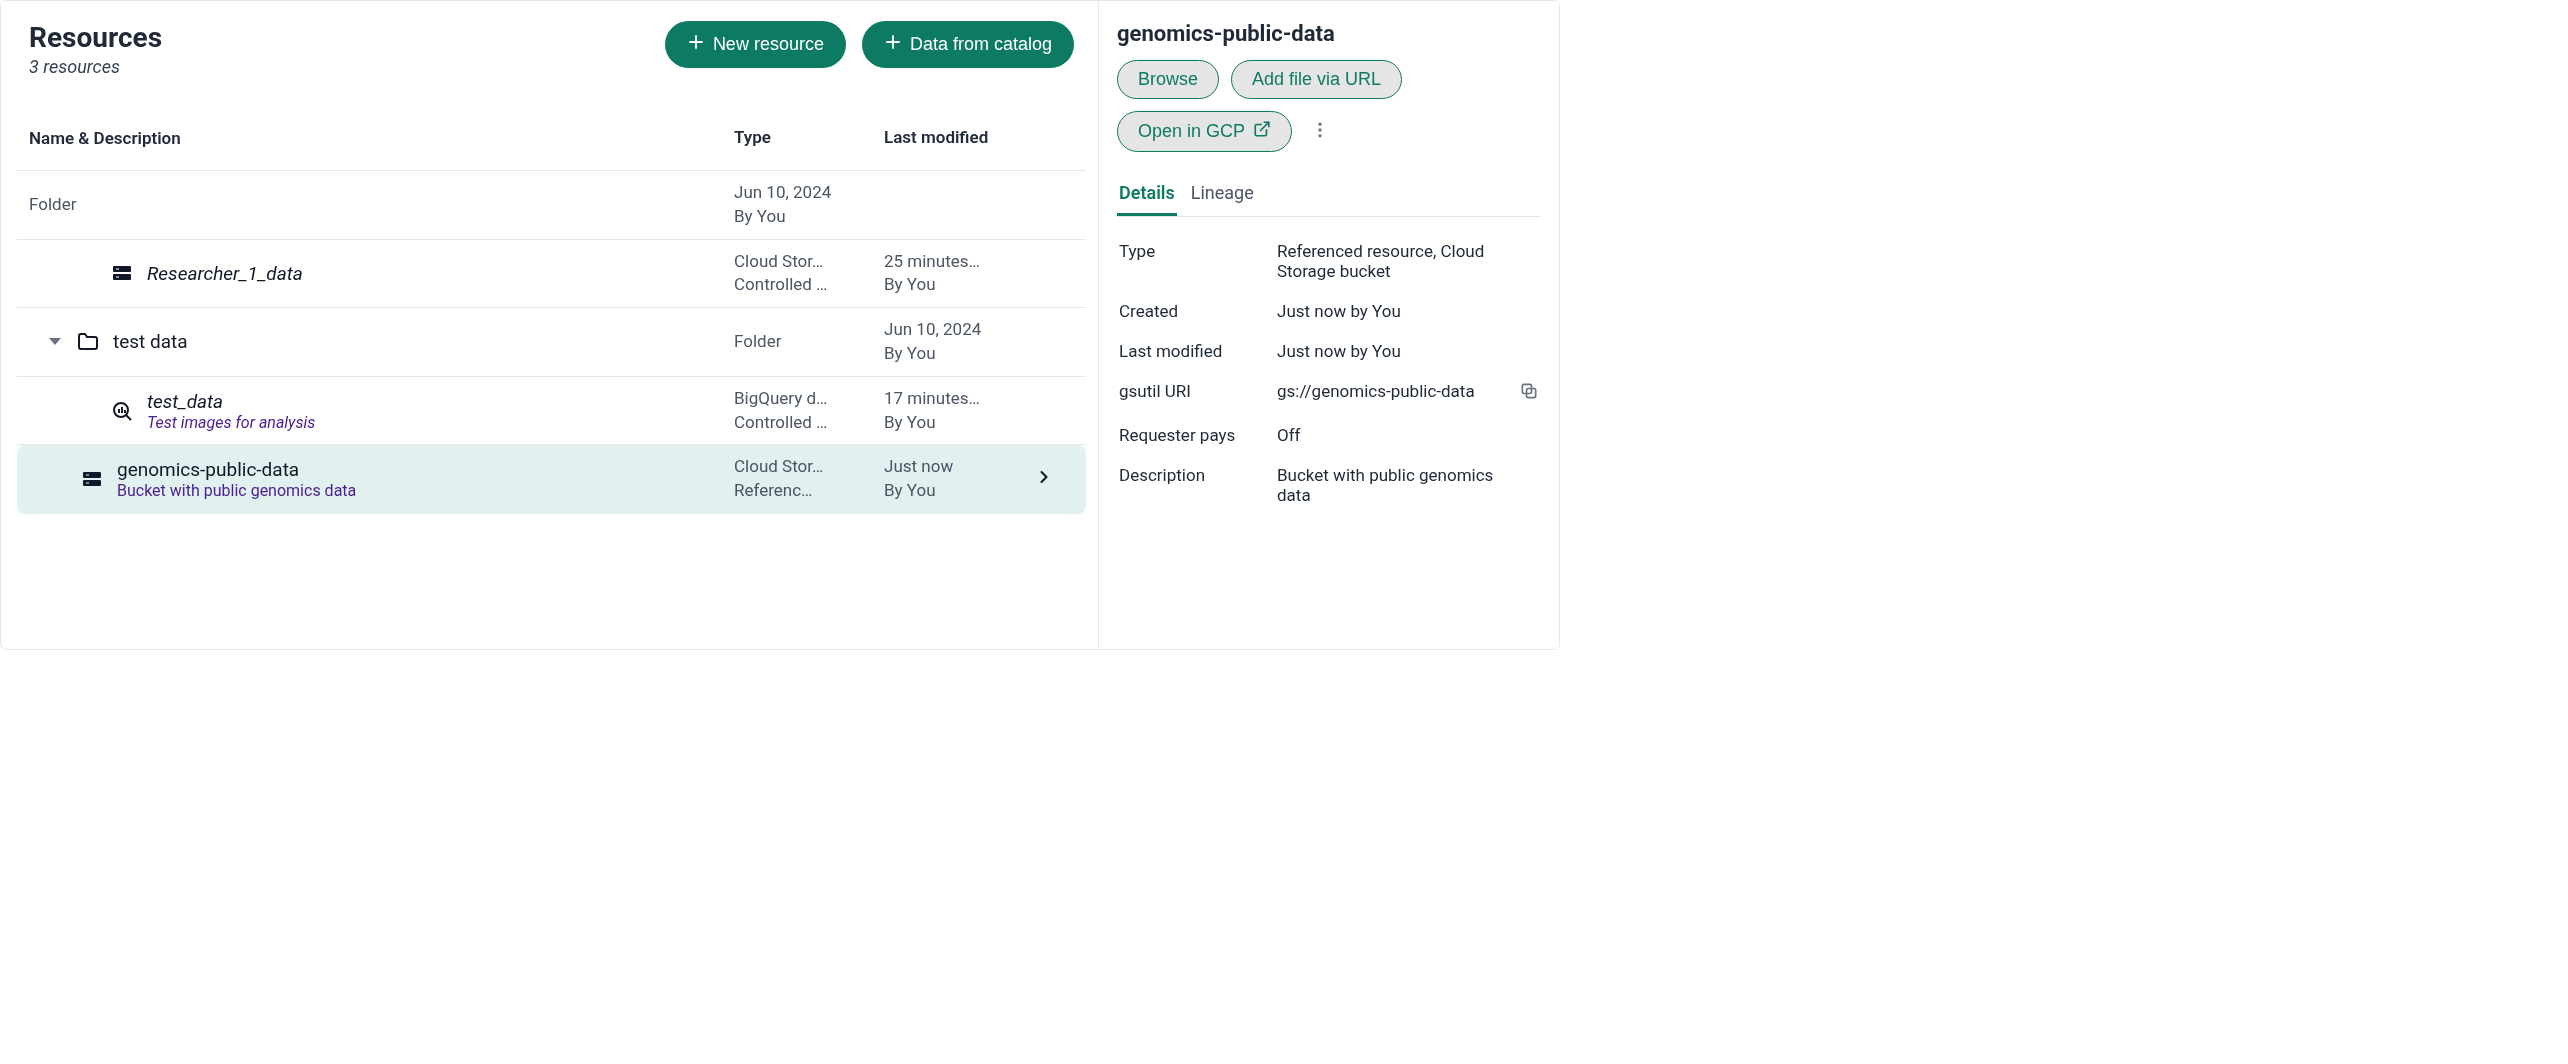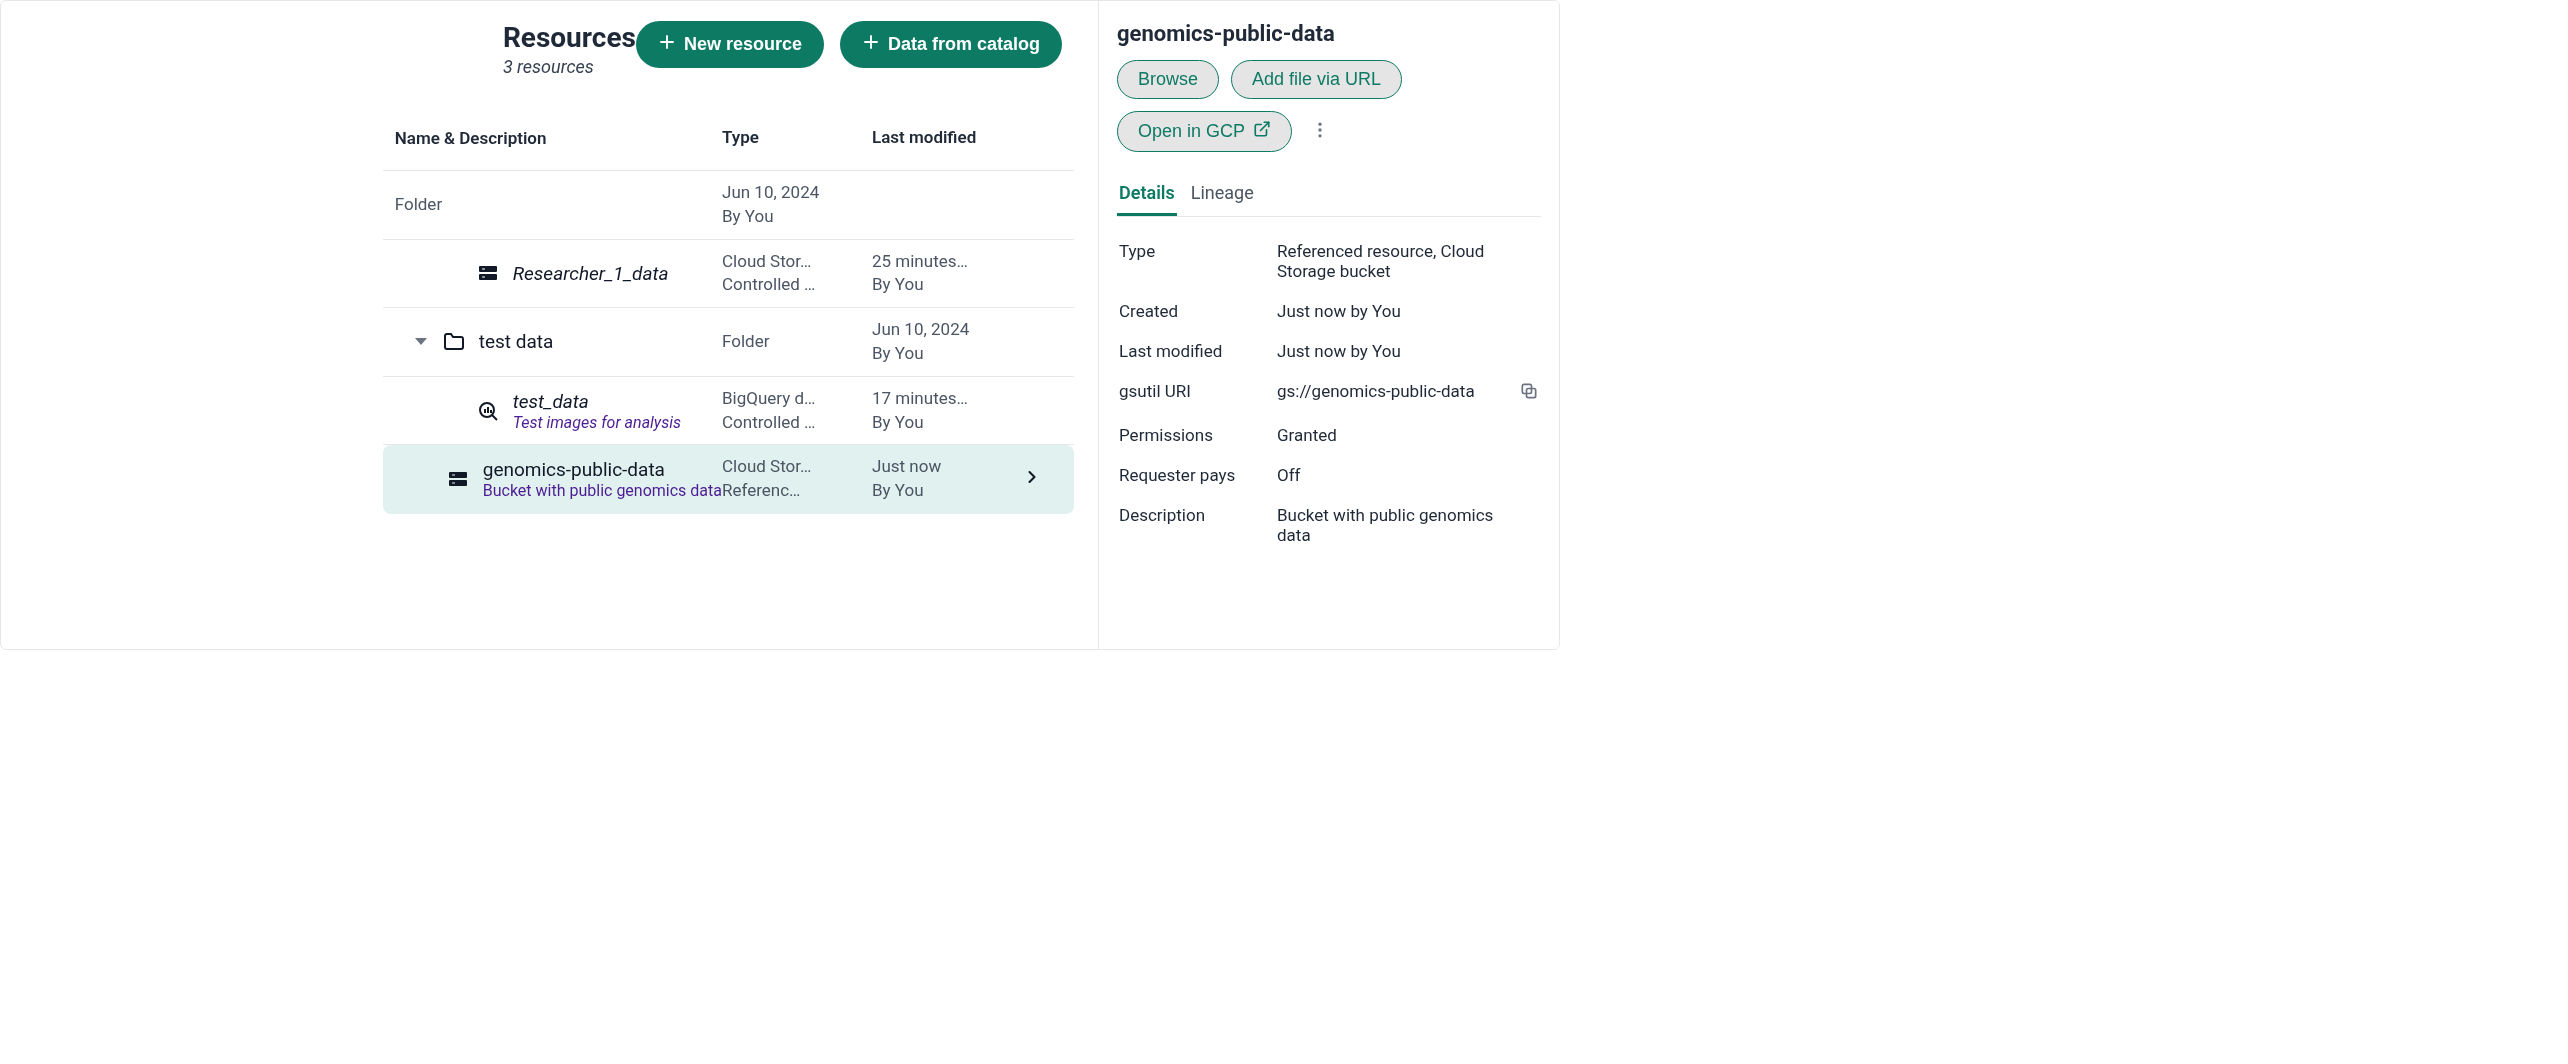--- a/index.html
+++ b/index.html
@@ -16,23 +16,22 @@
     height: 650px;
     border: 1px solid #e5e7eb;
     border-radius: 6px;
     overflow: hidden;
   }
   .main {
     flex: 1 1 auto;
     border-right: 1px solid #e5e7eb;
     display: flex;
     flex-direction: column;
-    padding: 20px 24px 0 16px;
+    padding: 20px 12px 0 16px;
     min-width: 0;
-    align-items: flex-end;
   }
   .side {
     width: 460px;
     flex: 0 0 460px;
     padding: 20px 18px;
     display: flex;
     flex-direction: column;
     background: #fff;
   }
 
@@ -41,21 +40,21 @@
   .hdr h1 { margin: 0; font-size: 28px; font-weight: 700; }
   .hdr .sub { margin-top: 2px; font-size: 18px; color: #374151; font-style: italic; }
   .hdr-btns { display: flex; gap: 16px; align-items: center; }
   .btn-prim {
     background: #0d7a64;
     color: #fff;
     border: none;
     border-radius: 999px;
     padding: 12px 22px;
     font-size: 18px;
-    font-weight: 700;
+    font-weight: 400;
     display: inline-flex;
     align-items: center;
     gap: 8px;
     cursor: pointer;
   }
   .btn-prim svg { stroke: #fff; }
 
   
   .tbl { margin-top: 18px; }
   .trow {
@@ -334,25 +333,20 @@
         <div class="k">gsutil URI</div>
         <div class="v">gs://genomics-public-data</div>
         <div class="copyico">
           <svg width="20" height="20" viewBox="0 0 24 24" fill="none" stroke="currentColor" stroke-width="2">
               <rect x="9" y="9" width="11" height="11" rx="2"></rect>
               <rect x="4" y="4" width="11" height="11" rx="2"></rect>
             </svg>
         </div>
       </div>
       <div class="kvrow">
-        <div class="k">Permissions</div>
-        <div class="v">Granted</div>
-        <div></div>
-      </div>
-      <div class="kvrow">
         <div class="k">Requester pays</div>
         <div class="v">Off</div>
         <div></div>
       </div>
       <div class="kvrow">
         <div class="k">Description</div>
         <div class="v">Bucket with public genomics data</div>
         <div></div>
       </div>
     </div>

